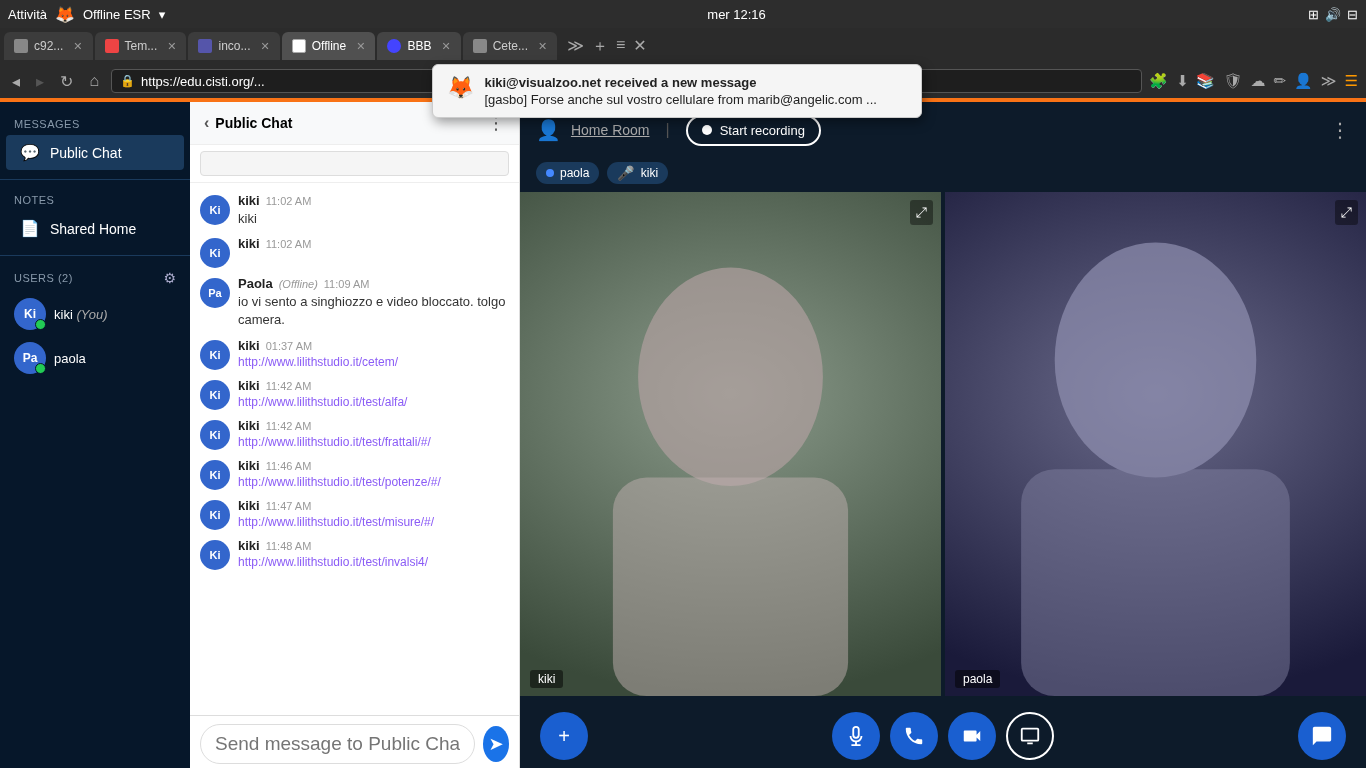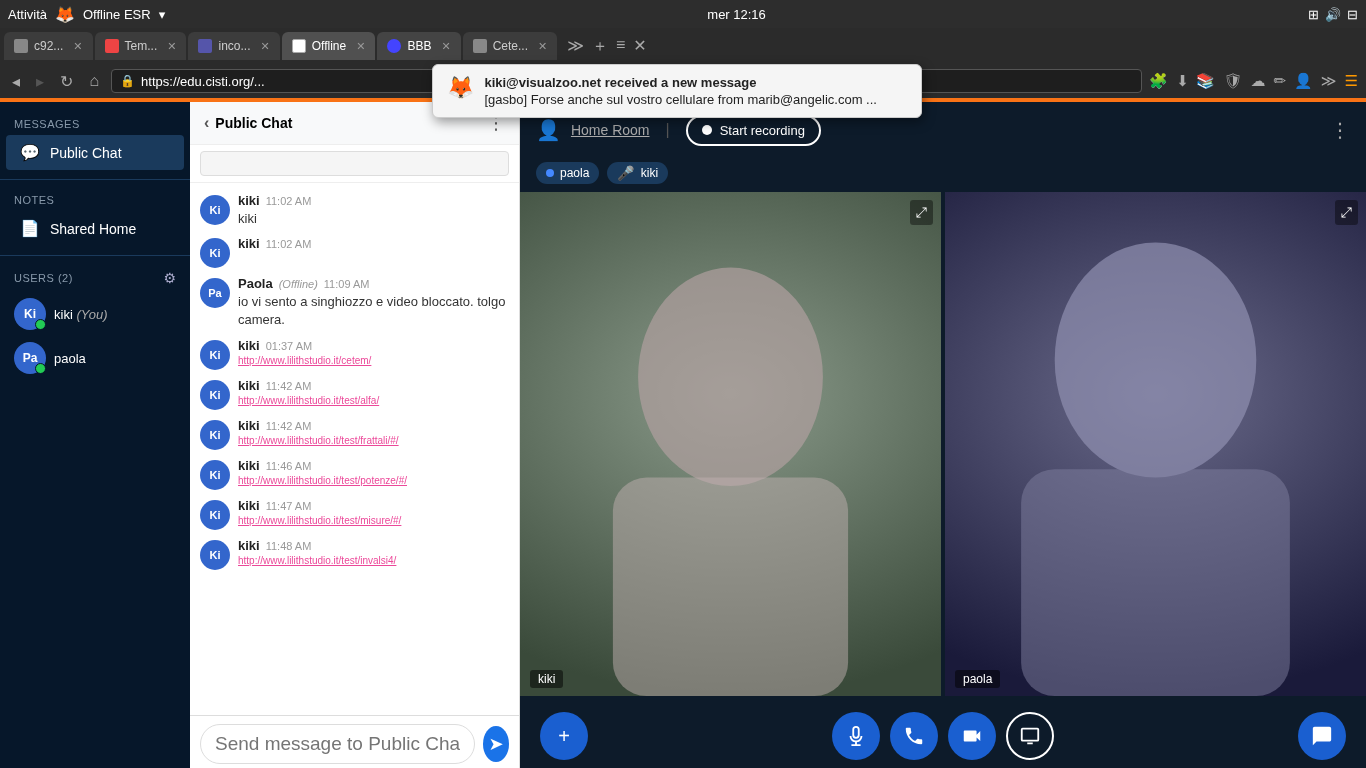--- a/index.html
+++ b/index.html
@@ -237,21 +237,21 @@
       color: #fff;
       flex-shrink: 0;
       margin-top: 2px;
     }
     .msg-body { flex: 1; }
     .msg-meta { display: flex; align-items: baseline; gap: 6px; margin-bottom: 2px; }
     .msg-sender { font-weight: 600; font-size: 13px; color: #222; }
     .msg-time { font-size: 11px; color: #999; }
     .msg-offline { font-size: 11px; color: #999; font-style: italic; }
     .msg-text { font-size: 13px; color: #333; line-height: 1.4; }
-    .msg-link { font-size: 10px; color: #ec4899; text-decoration: underline; word-break: break-all; }
+    .msg-link { font-size: 12px; color: #8b5cf6; word-break: break-all; }
 
     .chat-input-area {
       display: flex;
       align-items: center;
       padding: 8px 10px;
       border-top: 1px solid #ddd;
       gap: 8px;
       background: #fff;
     }
     .chat-input {

